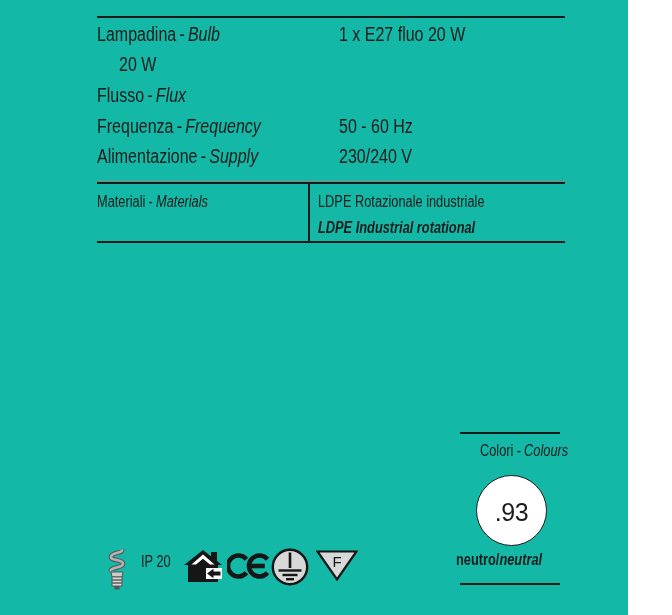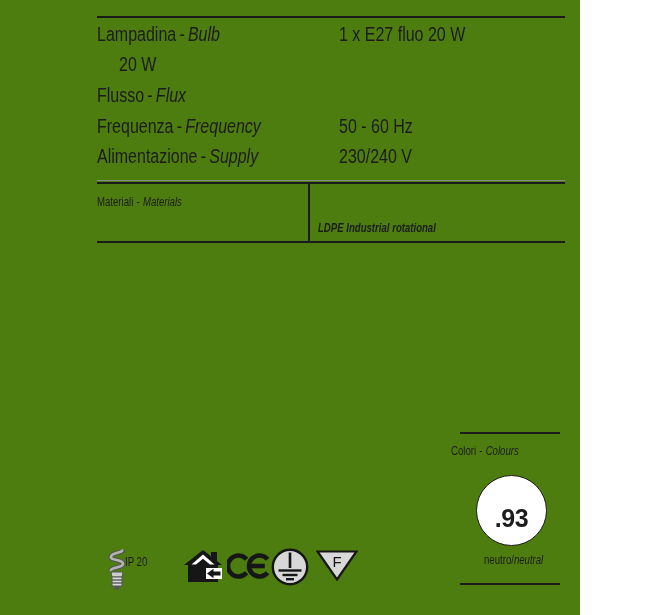--- a/index.html
+++ b/index.html
@@ -1,43 +1,43 @@
 <!DOCTYPE html>
 <html><head>
 <meta charset="utf-8">
 <style>
   html,body{margin:0;padding:0;background:#fff;}
   .page{
-    position:relative;width:580px;height:615px;background:#4d7c0f;overflow:hidden;
+    position:relative;width:628px;height:615px;background:#14b8a6;overflow:hidden;
     font-family:"Liberation Sans",sans-serif;color:#1c1c1c;
   }
   .cond{display:inline-block;transform:scaleX(0.8);transform-origin:0 50%;white-space:nowrap;}
   .ital{font-style:italic;}
   .sep{padding:0 4px;}
   .rule{position:absolute;background:#1b1b1b;}
   .rule-thin{position:absolute;background:#8a8a8a;}
 
   
   .spec-table{position:absolute;left:97px;top:19px;width:468px;}
   .spec-row{display:flex;height:30.6px;align-items:center;font-size:20px;}
   .spec-label{flex:0 0 220px;}
   .spec-value{flex:1;margin-left:22px;}
 
   
   .mat-vline{position:absolute;left:308px;top:182px;width:2px;height:61px;background:#1b1b1b;}
-  .abs-text{position:absolute;font-size:12px;line-height:22px;}
+  .abs-text{position:absolute;font-size:16px;line-height:22px;}
 
   
   .swatch-circle{
     position:absolute;left:476px;top:475px;width:71px;height:71px;border-radius:50%;
     border:1.5px solid #1c1c1c;background:#ffffff;box-sizing:border-box;
   }
   .swatch-code{
-    position:absolute;left:0;right:0;bottom:12px;text-align:center;
-    font-size:25px;font-weight:bold;letter-spacing:-0.5px;
+    position:absolute;left:0;right:0;bottom:18px;text-align:center;
+    font-size:25px;font-weight:normal;letter-spacing:-0.5px;
   }
 
   
   .icon{position:absolute;}
 </style>
 </head>
 <body>
 
 <div class="page">
 
@@ -64,48 +64,51 @@
     </div>
   </div>
 
   <div class="rule-thin" style="left:97px;top:180px;width:468px;height:1px;"></div>
   <div class="rule" style="left:97px;top:182px;width:468px;height:2px;"></div>
 
   <div class="mat-vline"></div>
   <div class="abs-text" style="left:97px;top:191px;">
     <span class="cond"><span>Materiali</span><span class="sep">-</span><span class="ital">Materials</span></span>
   </div>
+  <div class="abs-text" style="left:318px;top:191px;">
+    <span class="cond">LDPE Rotazionale industriale</span>
+  </div>
   <div class="abs-text ital" style="left:318px;top:217px;font-weight:bold;">
     <span class="cond">LDPE Industrial rotational</span>
   </div>
   <div class="rule" style="left:97px;top:241px;width:468px;height:2px;"></div>
 
   <div class="rule" style="left:460px;top:432px;width:100px;height:2px;"></div>
-  <div class="abs-text" style="left:451px;top:440px;text-decoration:underline;">
+  <div class="abs-text" style="left:480px;top:440px;text-decoration:underline;">
     <span class="cond"><span>Colori</span><span class="sep">-</span><span class="ital">Colours</span></span>
   </div>
   <div class="swatch-circle">
     <div class="swatch-code">.93</div>
   </div>
-  <div class="abs-text" style="left:484px;top:549px;">
+  <div class="abs-text" style="left:456px;top:549px;font-weight:bold;">
     <span class="cond"><span>neutro</span><span>/</span><span class="ital">neutral</span></span>
   </div>
   <div class="rule" style="left:460px;top:583px;width:100px;height:2px;"></div>
 
   <svg class="icon" style="left:107px;top:546px;" width="20" height="46" viewBox="0 0 20 46">
     <path d="M4,25 C2.5,21 17,22 16,17.5 C15,13 3,15 4,10.5 C5,6 16.5,7.5 15,3.5" fill="none" stroke="#555555" stroke-width="4.6"></path>
     <path d="M4,25 C2.5,21 17,22 16,17.5 C15,13 3,15 4,10.5 C5,6 16.5,7.5 15,3.5" fill="none" stroke="#b4b4b4" stroke-width="2.6"></path>
     <polygon points="4,26 16,26 15,31 5,31" fill="#cccccc" stroke="#555555" stroke-width="1"></polygon>
     <rect x="5" y="31" width="10" height="9" fill="#d9d9d9" stroke="#555555" stroke-width="1"></rect>
     <line x1="5" y1="34" x2="15" y2="34" stroke="#555555" stroke-width="1.4"></line>
     <line x1="5" y1="37" x2="15" y2="37" stroke="#555555" stroke-width="1.4"></line>
     <rect x="7.5" y="40" width="5" height="3.5" fill="#555555"></rect>
   </svg>
 
-  <div class="abs-text" style="left:125px;top:551px;text-align:center;">
+  <div class="abs-text" style="left:141px;top:551px;text-align:center;">
     <span class="cond">IP 20</span>
   </div>
 
   <svg class="icon" style="left:184px;top:550px;" width="38" height="33" viewBox="0 0 38 33">
     <rect x="27" y="2" width="6" height="10" fill="#161616"></rect>
     <polygon points="19,0 38,15 0,15" fill="#161616"></polygon>
     <rect x="4" y="14" width="30" height="18" fill="#161616"></rect>
     <polygon points="19,4.5 30.5,14.5 26,14.5 19,8.7 12,14.5 7.5,14.5" fill="#ffffff"></polygon>
     <rect x="22" y="18" width="16" height="11" fill="#ffffff"></rect>
     <polygon points="23,23.5 29.5,18.8 29.5,28.2" fill="#161616"></polygon>

